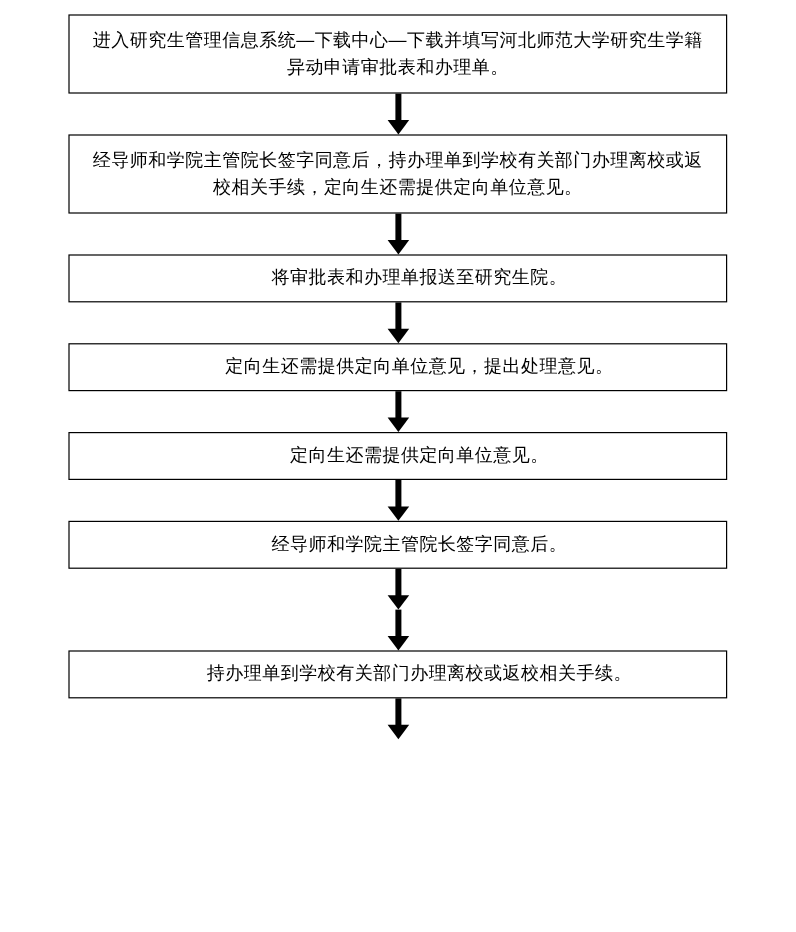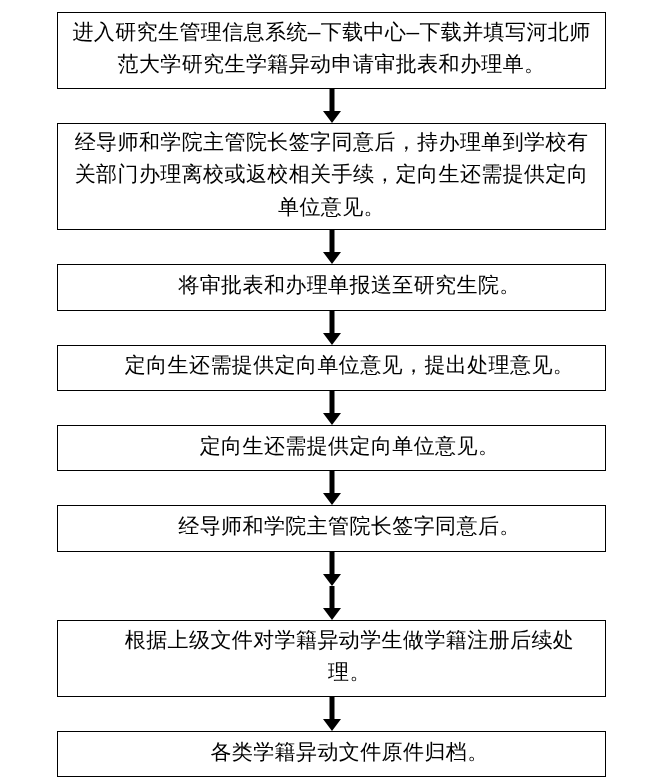--- a/index.html
+++ b/index.html
@@ -28,23 +28,22 @@
     width: 100%;
     box-sizing: border-box;
     border: 1px solid #000000;
     background: #ffffff;
     display: flex;
     align-items: center;
     justify-content: center;
     text-align: center;
     padding: 7px 12px;
     line-height: 1.55;
-    font-size: 21px;
+    font-size: 15px;
     letter-spacing: 0.4px;
-    font-family: Liberation Mono, monospace;
   }
   .node.two-line {
     min-height: 66px;
   }
   .node.one-line {
     min-height: 40px;
     padding-left: 48px;
   }
   .node-text {
     display: block;
@@ -136,25 +135,22 @@
     <div class="head"></div>
   </div>
 
 
   <div class="arrow">
     <div class="shaft"></div>
     <div class="head"></div>
   </div>
 
   <div class="node one-line">
-    <span class="node-text">根据上级文件对学籍异动学生做学籍注册后续处理。</span>
+    <span class="node-text">持办理单到学校有关部门办理离校或返校相关手续。</span>
   </div>
 
   <div class="arrow">
     <div class="shaft"></div>
     <div class="head"></div>
   </div>
 
-  <div class="node one-line">
-    <span class="node-text">各类学籍异动文件原件归档。</span>
-  </div>
 
 </div>
 
 </body></html>

